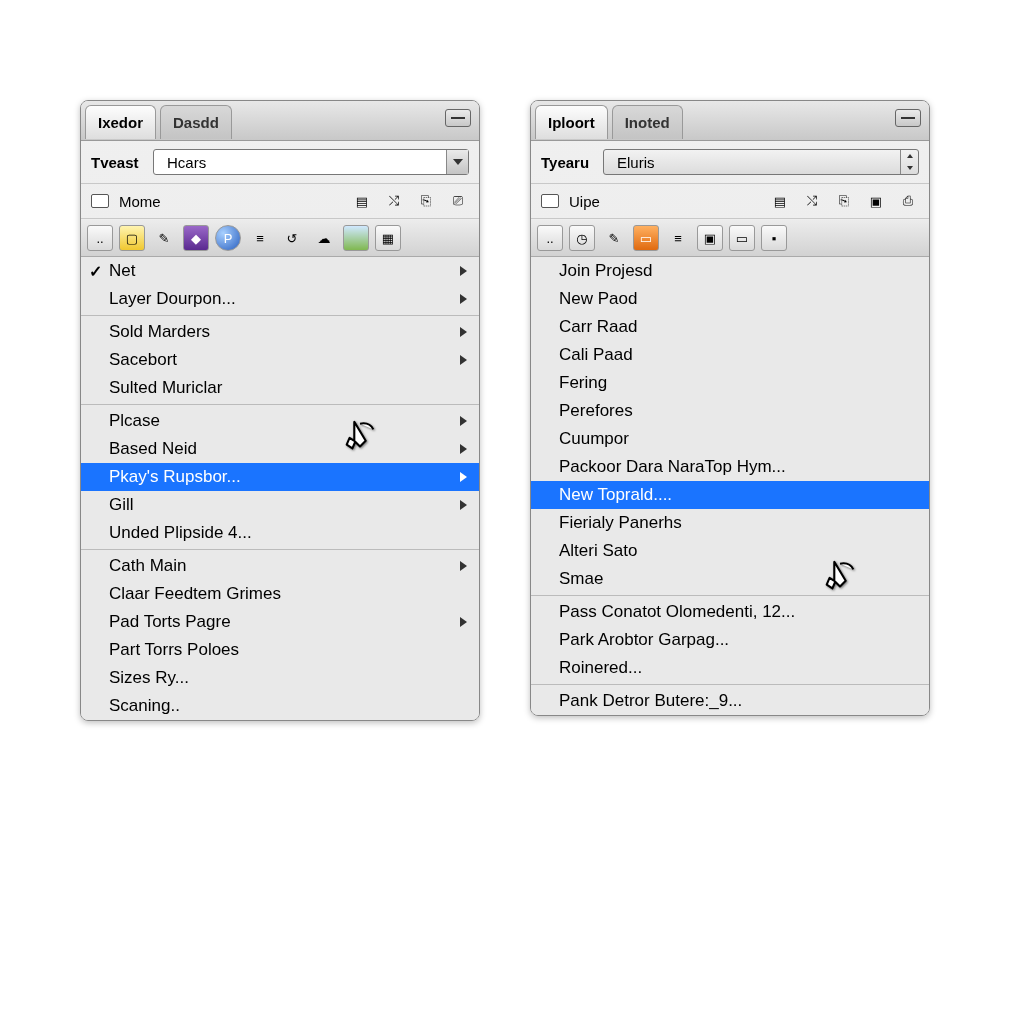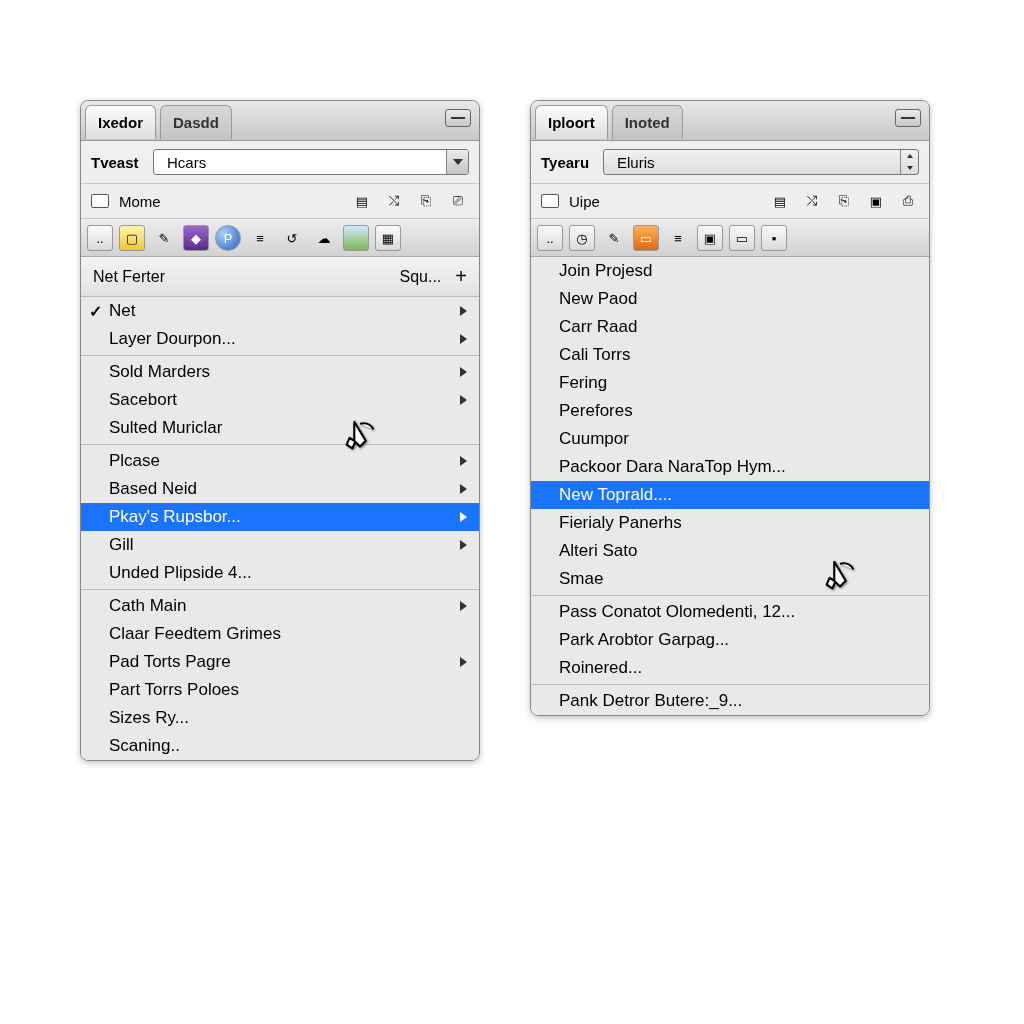--- a/index.html
+++ b/index.html
@@ -214,27 +214,20 @@
     <div class="ic flat">✎</div>
     <div class="ic purple">◆</div>
     <div class="ic blue">P</div>
     <div class="ic flat">≡</div>
     <div class="ic flat">↺</div>
     <div class="ic flat">☁</div>
     <div class="ic photo"></div>
     <div class="ic">▦</div>
   </div>
 
-  <div class="listhdr">
-    <span>Net Ferter</span>
-    <span class="hsp">
-      <span>Squ...</span>
-      <span class="plus">+</span>
-    </span>
-  </div>
 
   <div class="menu" id="menu-left">
       <div class="mi">
         <span class="chk">✓</span>
         <span>Net</span>
         <span class="arr"></span>
       </div>
       <div class="mi">
         <span>Layer Dourpon...</span>
         <span class="arr"></span>
@@ -347,21 +340,21 @@
       <div class="mi">
         <span>Join Projesd</span>
       </div>
       <div class="mi">
         <span>New Paod</span>
       </div>
       <div class="mi">
         <span>Carr Raad</span>
       </div>
       <div class="mi">
-        <span>Cali Torrs</span>
+        <span>Cali Paad</span>
       </div>
       <div class="mi">
         <span>Fering</span>
       </div>
       <div class="mi">
         <span>Perefores</span>
       </div>
       <div class="mi">
         <span>Cuumpor</span>
       </div>

